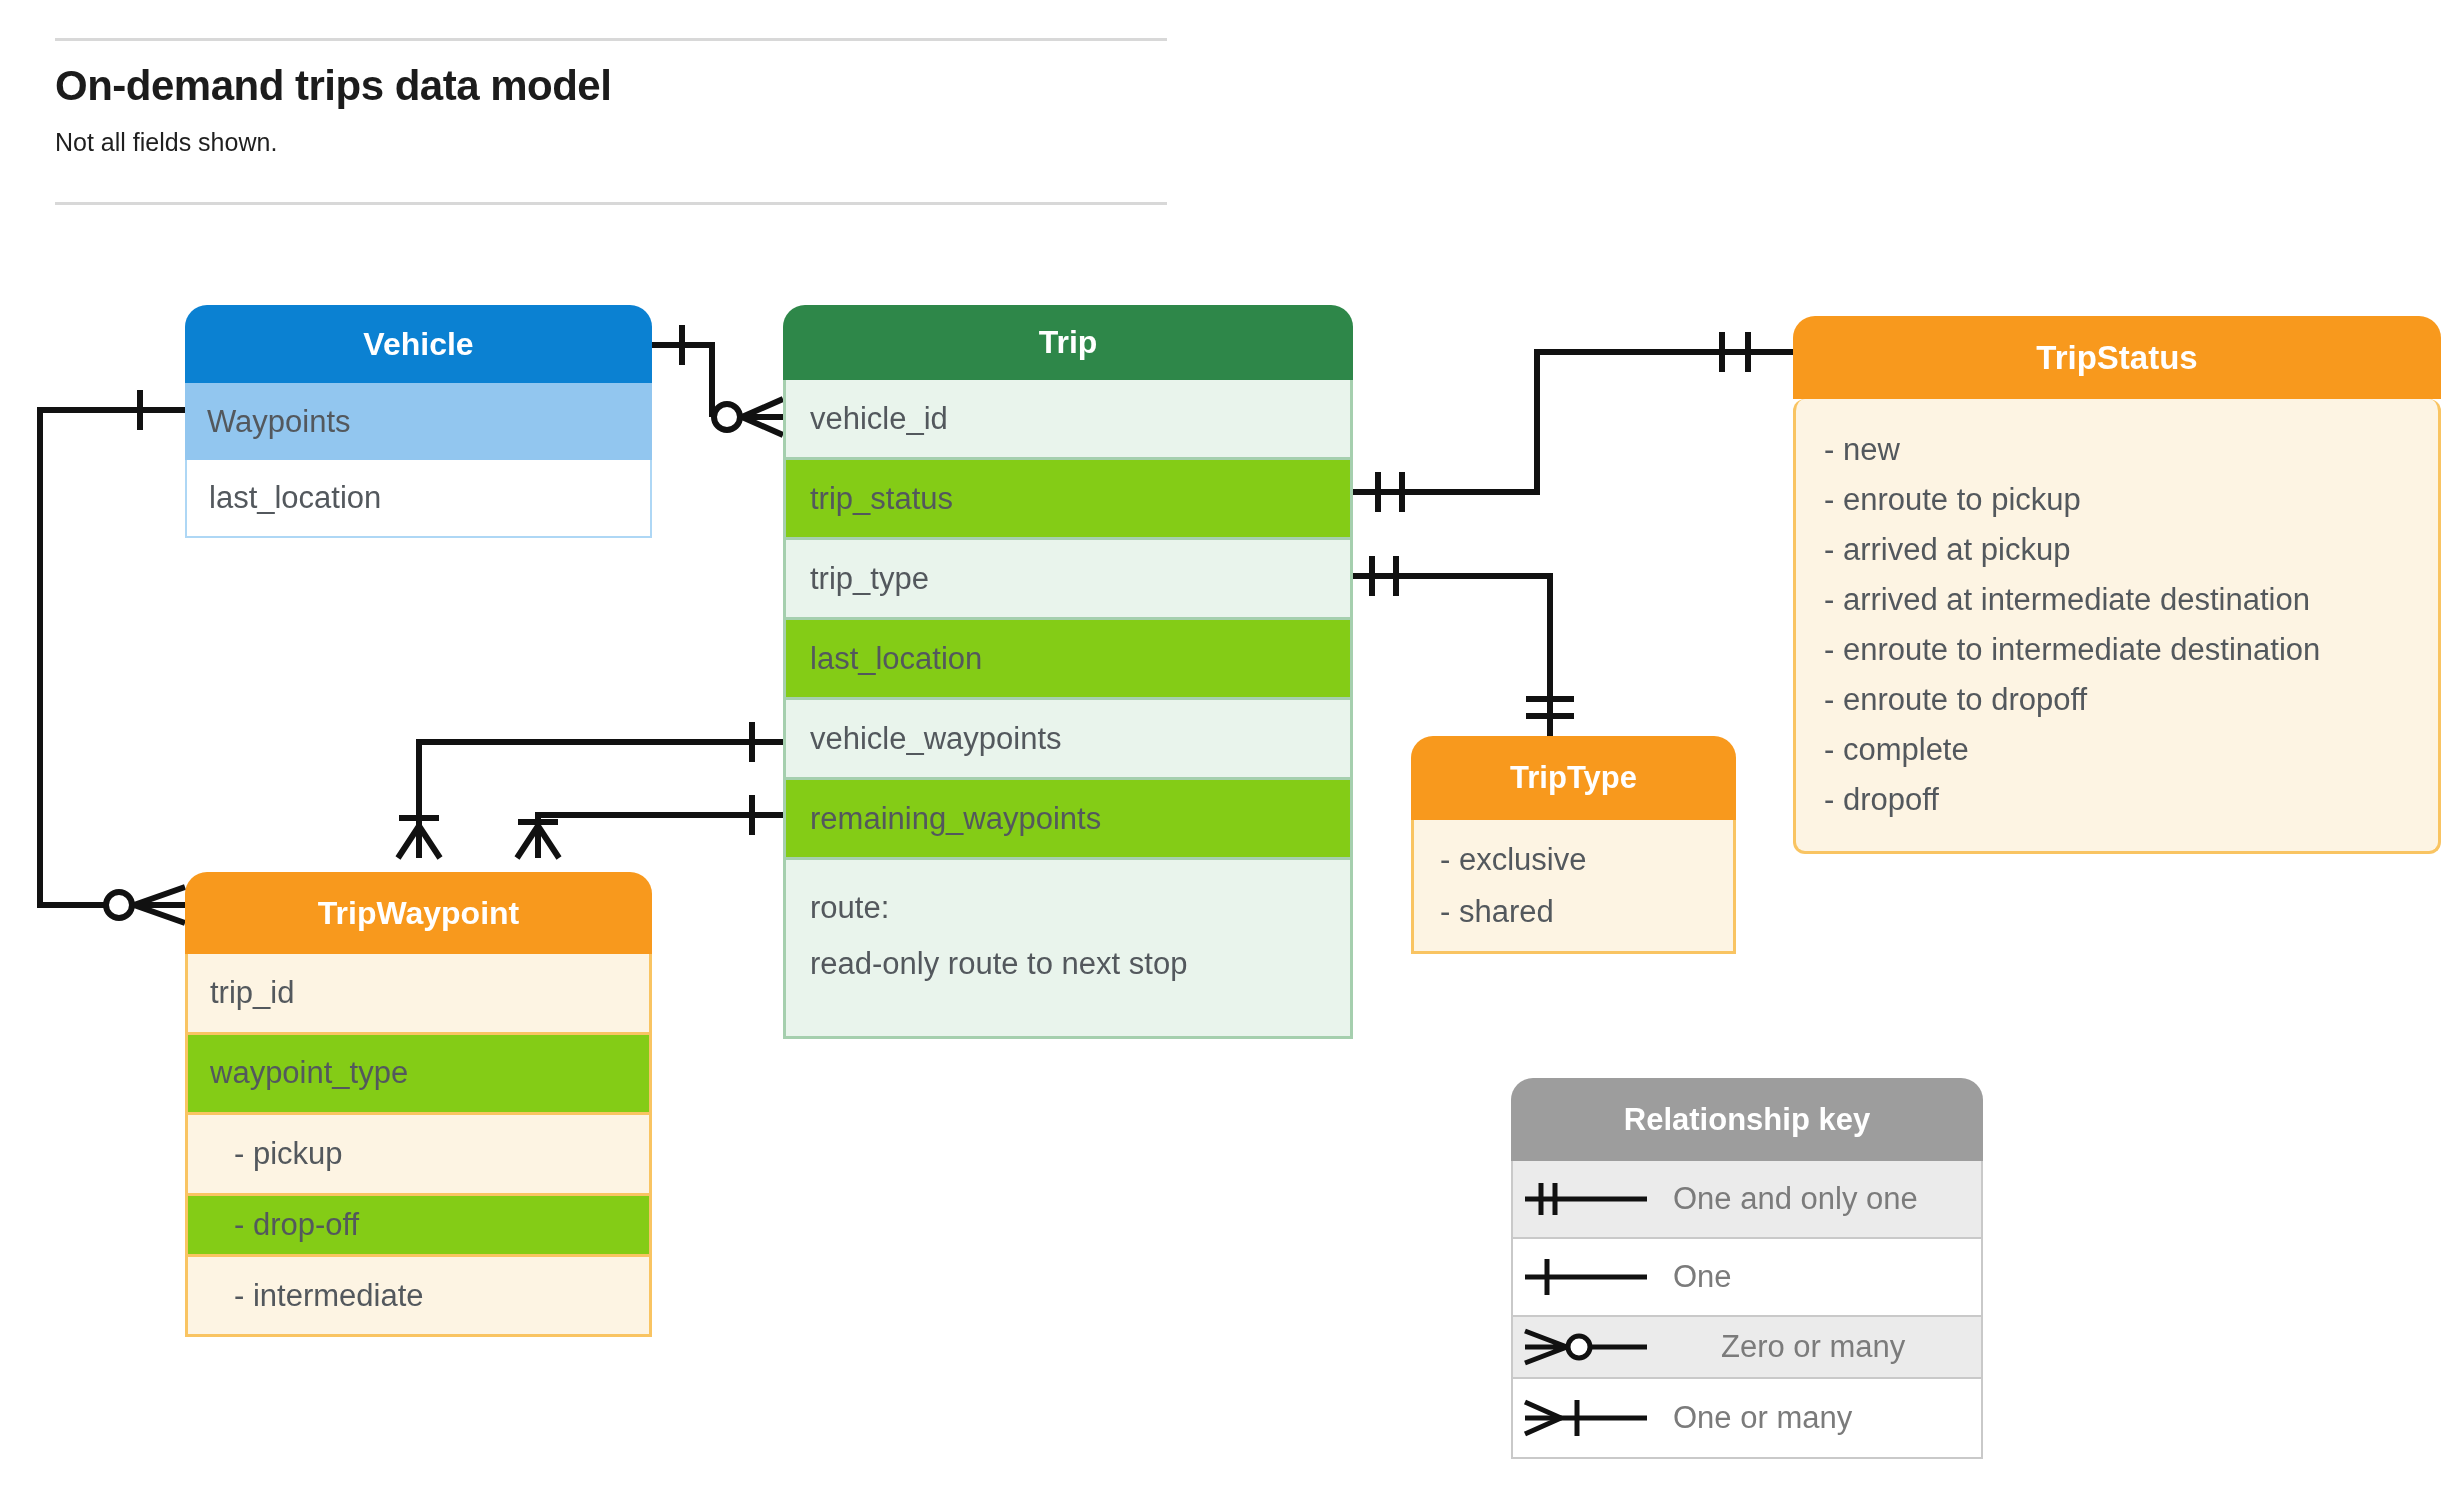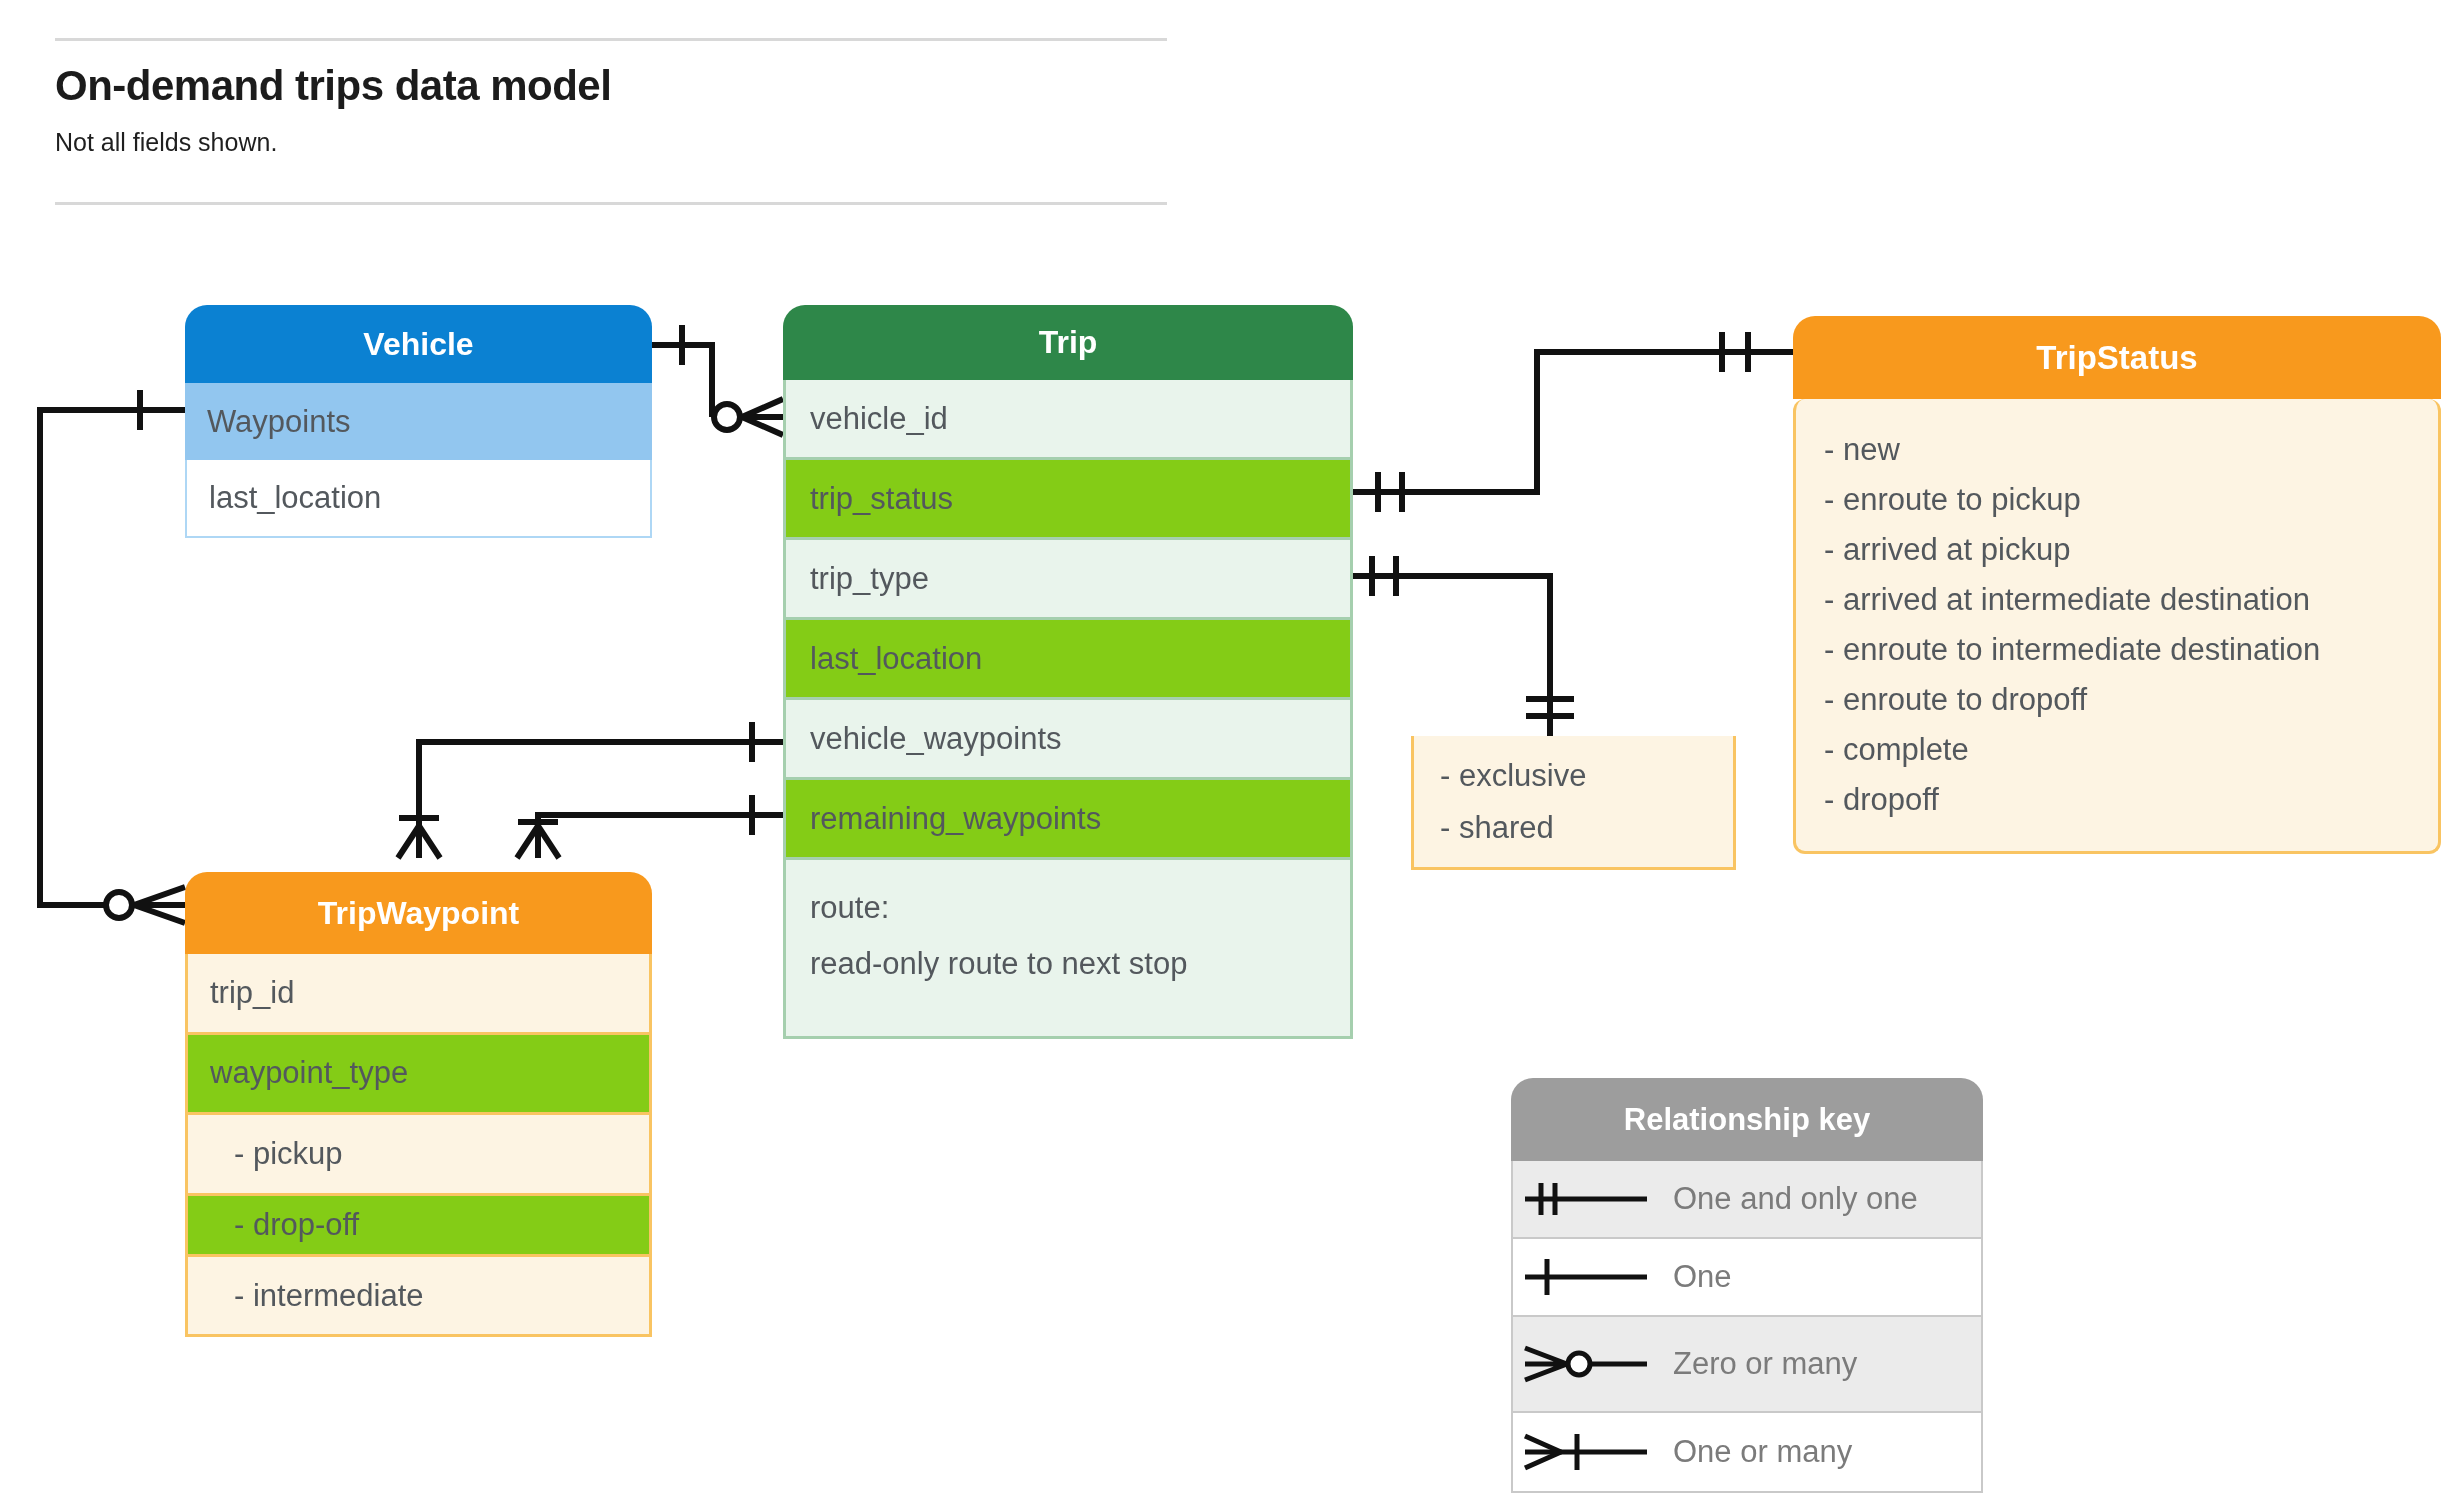--- a/index.html
+++ b/index.html
@@ -147,20 +147,21 @@
       <div>- arrived at pickup</div>
       <div>- arrived at intermediate destination</div>
       <div>- enroute to intermediate destination</div>
       <div>- enroute to dropoff</div>
       <div>- complete</div>
       <div>- dropoff</div>
     </div>
   </div>
 
   <div class="etable" style="left:1411px;top:736px;width:325px;">
+    <div class="ehdr hdr-orange" style="height:84px;font-size:31px;">TripType</div>
     <div class="blk tbody-orange enumlist" style="height:134px;padding:14px 10px 0 26px;">
       <div style="line-height:52px;">- exclusive</div>
       <div style="line-height:52px;">- shared</div>
     </div>
   </div>
 
   <div class="etable" style="left:185px;top:872px;width:467px;">
     <div class="ehdr hdr-orange" style="height:82px;">TripWaypoint</div>
     <div class="kbody" style="border:none;">
       <div class="erow row-orange bg-cream" style="height:80.6px;padding-left:22px;border-left:3px solid #f9c462;border-right:3px solid #f9c462;">trip_id</div>
@@ -182,21 +183,21 @@
         </svg>
         <span class="klabel">One and only one</span>
       </div>
       <div class="krow" style="height:78px;background:#ffffff;">
         <svg class="ksym" width="130" height="48" viewBox="0 0 130 48">
           <path d="M4 24 H126"></path>
             <path d="M26 6 V42"></path>
         </svg>
         <span class="klabel">One</span>
       </div>
-      <div class="krow kbg-tint" style="height:96px;">
+      <div class="krow kbg-tint" style="height:62px;gap:48px;">
         <svg class="ksym" width="130" height="48" viewBox="0 0 130 48">
           <path d="M46 24 L4 8 M46 24 L4 40 M4 24 H46"></path>
           <circle cx="58" cy="24" r="11"></circle>
           <path d="M69 24 H126"></path>
         </svg>
         <span class="klabel">Zero or many</span>
       </div>
       <div class="krow" style="height:78px;background:#ffffff;">
         <svg class="ksym" width="130" height="48" viewBox="0 0 130 48">
           <path d="M40 24 L4 8 M40 24 L4 40"></path>

